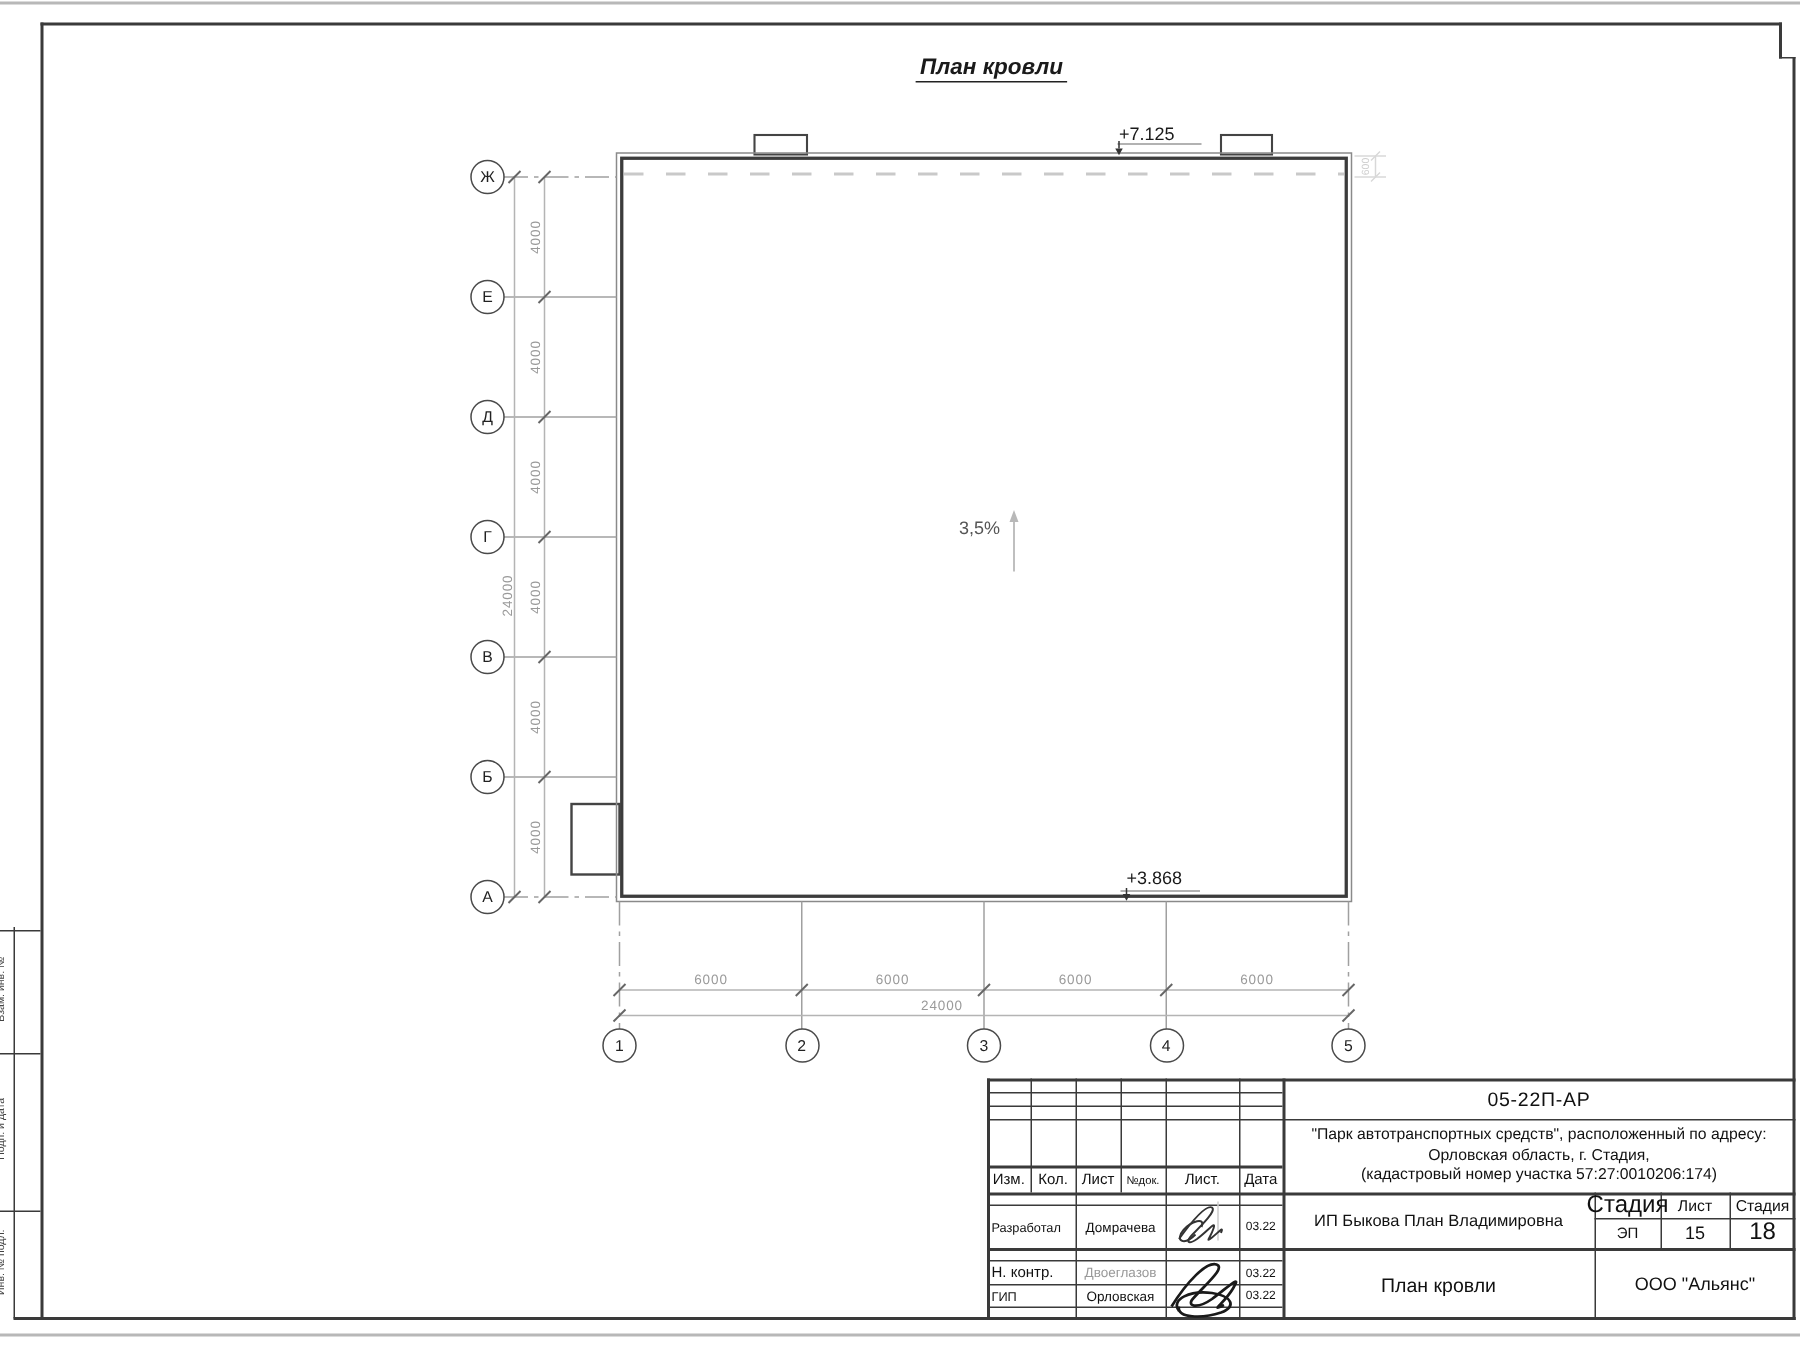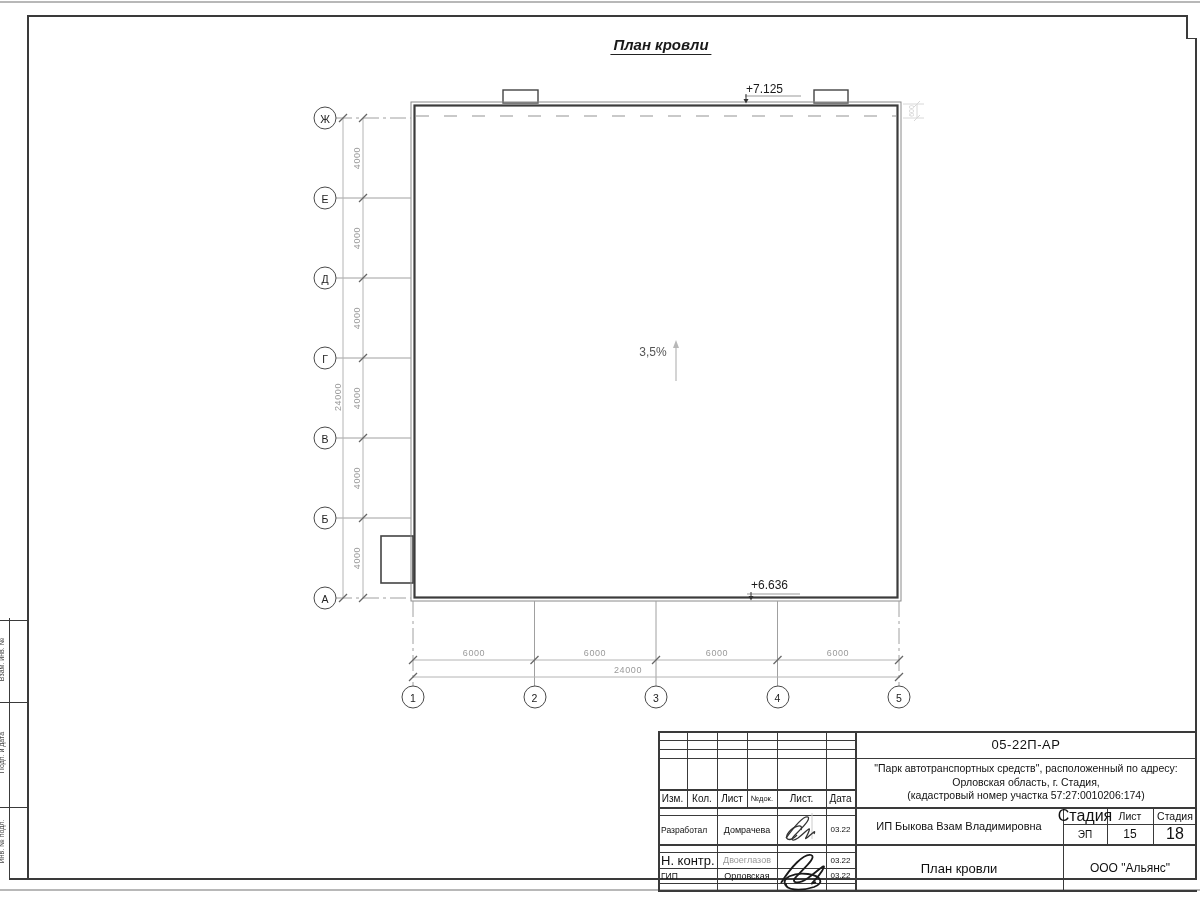--- a/index.html
+++ b/index.html
@@ -6,21 +6,21 @@
   .sheet{position:relative;width:1200px;height:900px;background:#fff;
          font-family:"Liberation Sans",sans-serif;color:#111;}
   .ln{position:absolute;background:#3a3a3a;}
   .t{position:absolute;white-space:nowrap;}
   .ctr{transform:translate(-50%,-50%);}
   .rot{transform:translate(-50%,-50%) rotate(-90deg);}
   .dim{font-size:9px;color:#9a9a9a;letter-spacing:.6px;}
   .bubble{position:absolute;width:21px;height:21px;border:1px solid #4a4a4a;border-radius:50%;
           background:#fff;display:flex;align-items:center;justify-content:center;
           font-size:10.5px;color:#222;transform:translate(-50%,-50%);}
-  .tb{position:absolute;left:658px;top:719px;width:494px;height:161px;margin-top:12px;}
+  .tb{position:absolute;left:658px;top:719px;width:494px;height:161px;}
   .cell{position:absolute;display:flex;align-items:center;justify-content:center;
         text-align:center;font-size:10px;color:#111;}
   .cell.left{justify-content:flex-start;text-align:right;}
   .side-label{position:absolute;font-size:7px;color:#444;width:70px;text-align:center;
               transform:rotate(-90deg);}
   .main-title{font-size:15px;font-weight:bold;font-style:italic;color:#1a1a1a;
               border-bottom:1.2px solid #222;padding:0 3px 1px;}
   .elev{font-size:12px;color:#1a1a1a;}
 </style>
 </head>
@@ -126,21 +126,21 @@
       <line x1="914" y1="107" x2="920" y2="101"></line>
       <line x1="914" y1="121" x2="920" y2="115"></line>
     </g>
   </svg>
 
   <div class="t ctr" style="left:661px;top:45px">
     <span class="main-title">План кровли</span>
   </div>
 
   <div class="t elev" style="left:746px;top:82px">+7.125</div>
-  <div class="t elev" style="left:751px;top:578px">+6.636</div>
+  <div class="t elev" style="left:751px;top:578px">+3.868</div>
   <div class="t ctr" style="left:653px;top:352px;font-size:12px;color:#555">3,5%</div>
   <div class="t rot" style="left:911px;top:111px;font-size:7px;color:#cfcfcf">600</div>
 
   <div class="bubble" style="left:325px;top:118px">Ж</div>
   <div class="bubble" style="left:325px;top:198px">Е</div>
   <div class="bubble" style="left:325px;top:278px">Д</div>
   <div class="bubble" style="left:325px;top:358px">Г</div>
   <div class="bubble" style="left:325px;top:438px">В</div>
   <div class="bubble" style="left:325px;top:518px">Б</div>
   <div class="bubble" style="left:325px;top:598px">А</div>
@@ -202,29 +202,29 @@
     <div class="cell" style="left:29px;top:58px;width:30px;height:18px">Кол.</div>
     <div class="cell" style="left:59px;top:58px;width:30px;height:18px">Лист</div>
     <div class="cell" style="left:89px;top:58px;width:30px;height:18px;font-size:7.5px">№док.</div>
     <div class="cell" style="left:119px;top:58px;width:49px;height:18px">Лист.</div>
     <div class="cell" style="left:168px;top:58px;width:29px;height:18px">Дата</div>
 
     <div class="cell left" style="left:3px;top:84px;width:55px;height:29px;font-size:8.5px">Разработал</div>
     <div class="cell" style="left:59px;top:84px;width:60px;height:29px;font-size:9px">Домрачева</div>
     <div class="cell" style="left:168px;top:84px;width:29px;height:29px;font-size:8px">03.22</div>
 
-    <div class="cell left" style="left:3px;top:121px;width:55px;height:16px;font-size:13px">Н. контр.</div>
+    <div class="cell left" style="left:3px;top:121px;width:55px;height:16px;font-size:10px">Н. контр.</div>
     <div class="cell" style="left:59px;top:121px;width:60px;height:16px;font-size:9px;color:#999">Двоеглазов</div>
     <div class="cell" style="left:168px;top:121px;width:29px;height:16px;font-size:8px">03.22</div>
 
     <div class="cell left" style="left:3px;top:137px;width:55px;height:15px;font-size:8.5px">ГИП</div>
     <div class="cell" style="left:59px;top:137px;width:60px;height:15px;font-size:9px">Орловская</div>
     <div class="cell" style="left:168px;top:137px;width:29px;height:15px;font-size:8px">03.22</div>
 
-    <div class="cell" style="left:197px;top:76px;width:208px;height:37px;font-size:11px">ИП Быкова Взам Владимировна</div>
+    <div class="cell" style="left:197px;top:76px;width:208px;height:37px;font-size:11px">ИП Быкова План Владимировна</div>
     <div class="cell" style="left:405px;top:76px;width:44px;height:17px;font-size:16px">Стадия</div>
     <div class="cell" style="left:449px;top:76px;width:46px;height:17px;font-size:10.5px">Лист</div>
     <div class="cell" style="left:495px;top:76px;width:44px;height:17px;font-size:10.5px">Стадия</div>
     <div class="cell" style="left:405px;top:93px;width:44px;height:20px;font-size:10px">ЭП</div>
     <div class="cell" style="left:449px;top:93px;width:46px;height:20px;font-size:12px">15</div>
     <div class="cell" style="left:495px;top:93px;width:44px;height:20px;font-size:16px">18</div>
     <div class="cell" style="left:197px;top:113px;width:208px;height:48px;font-size:13px">План кровли</div>
     <div class="cell" style="left:405px;top:113px;width:134px;height:48px;font-size:12px">ООО "Альянс"</div>
 
     <svg width="539" height="161" style="position:absolute;left:0;top:0">

